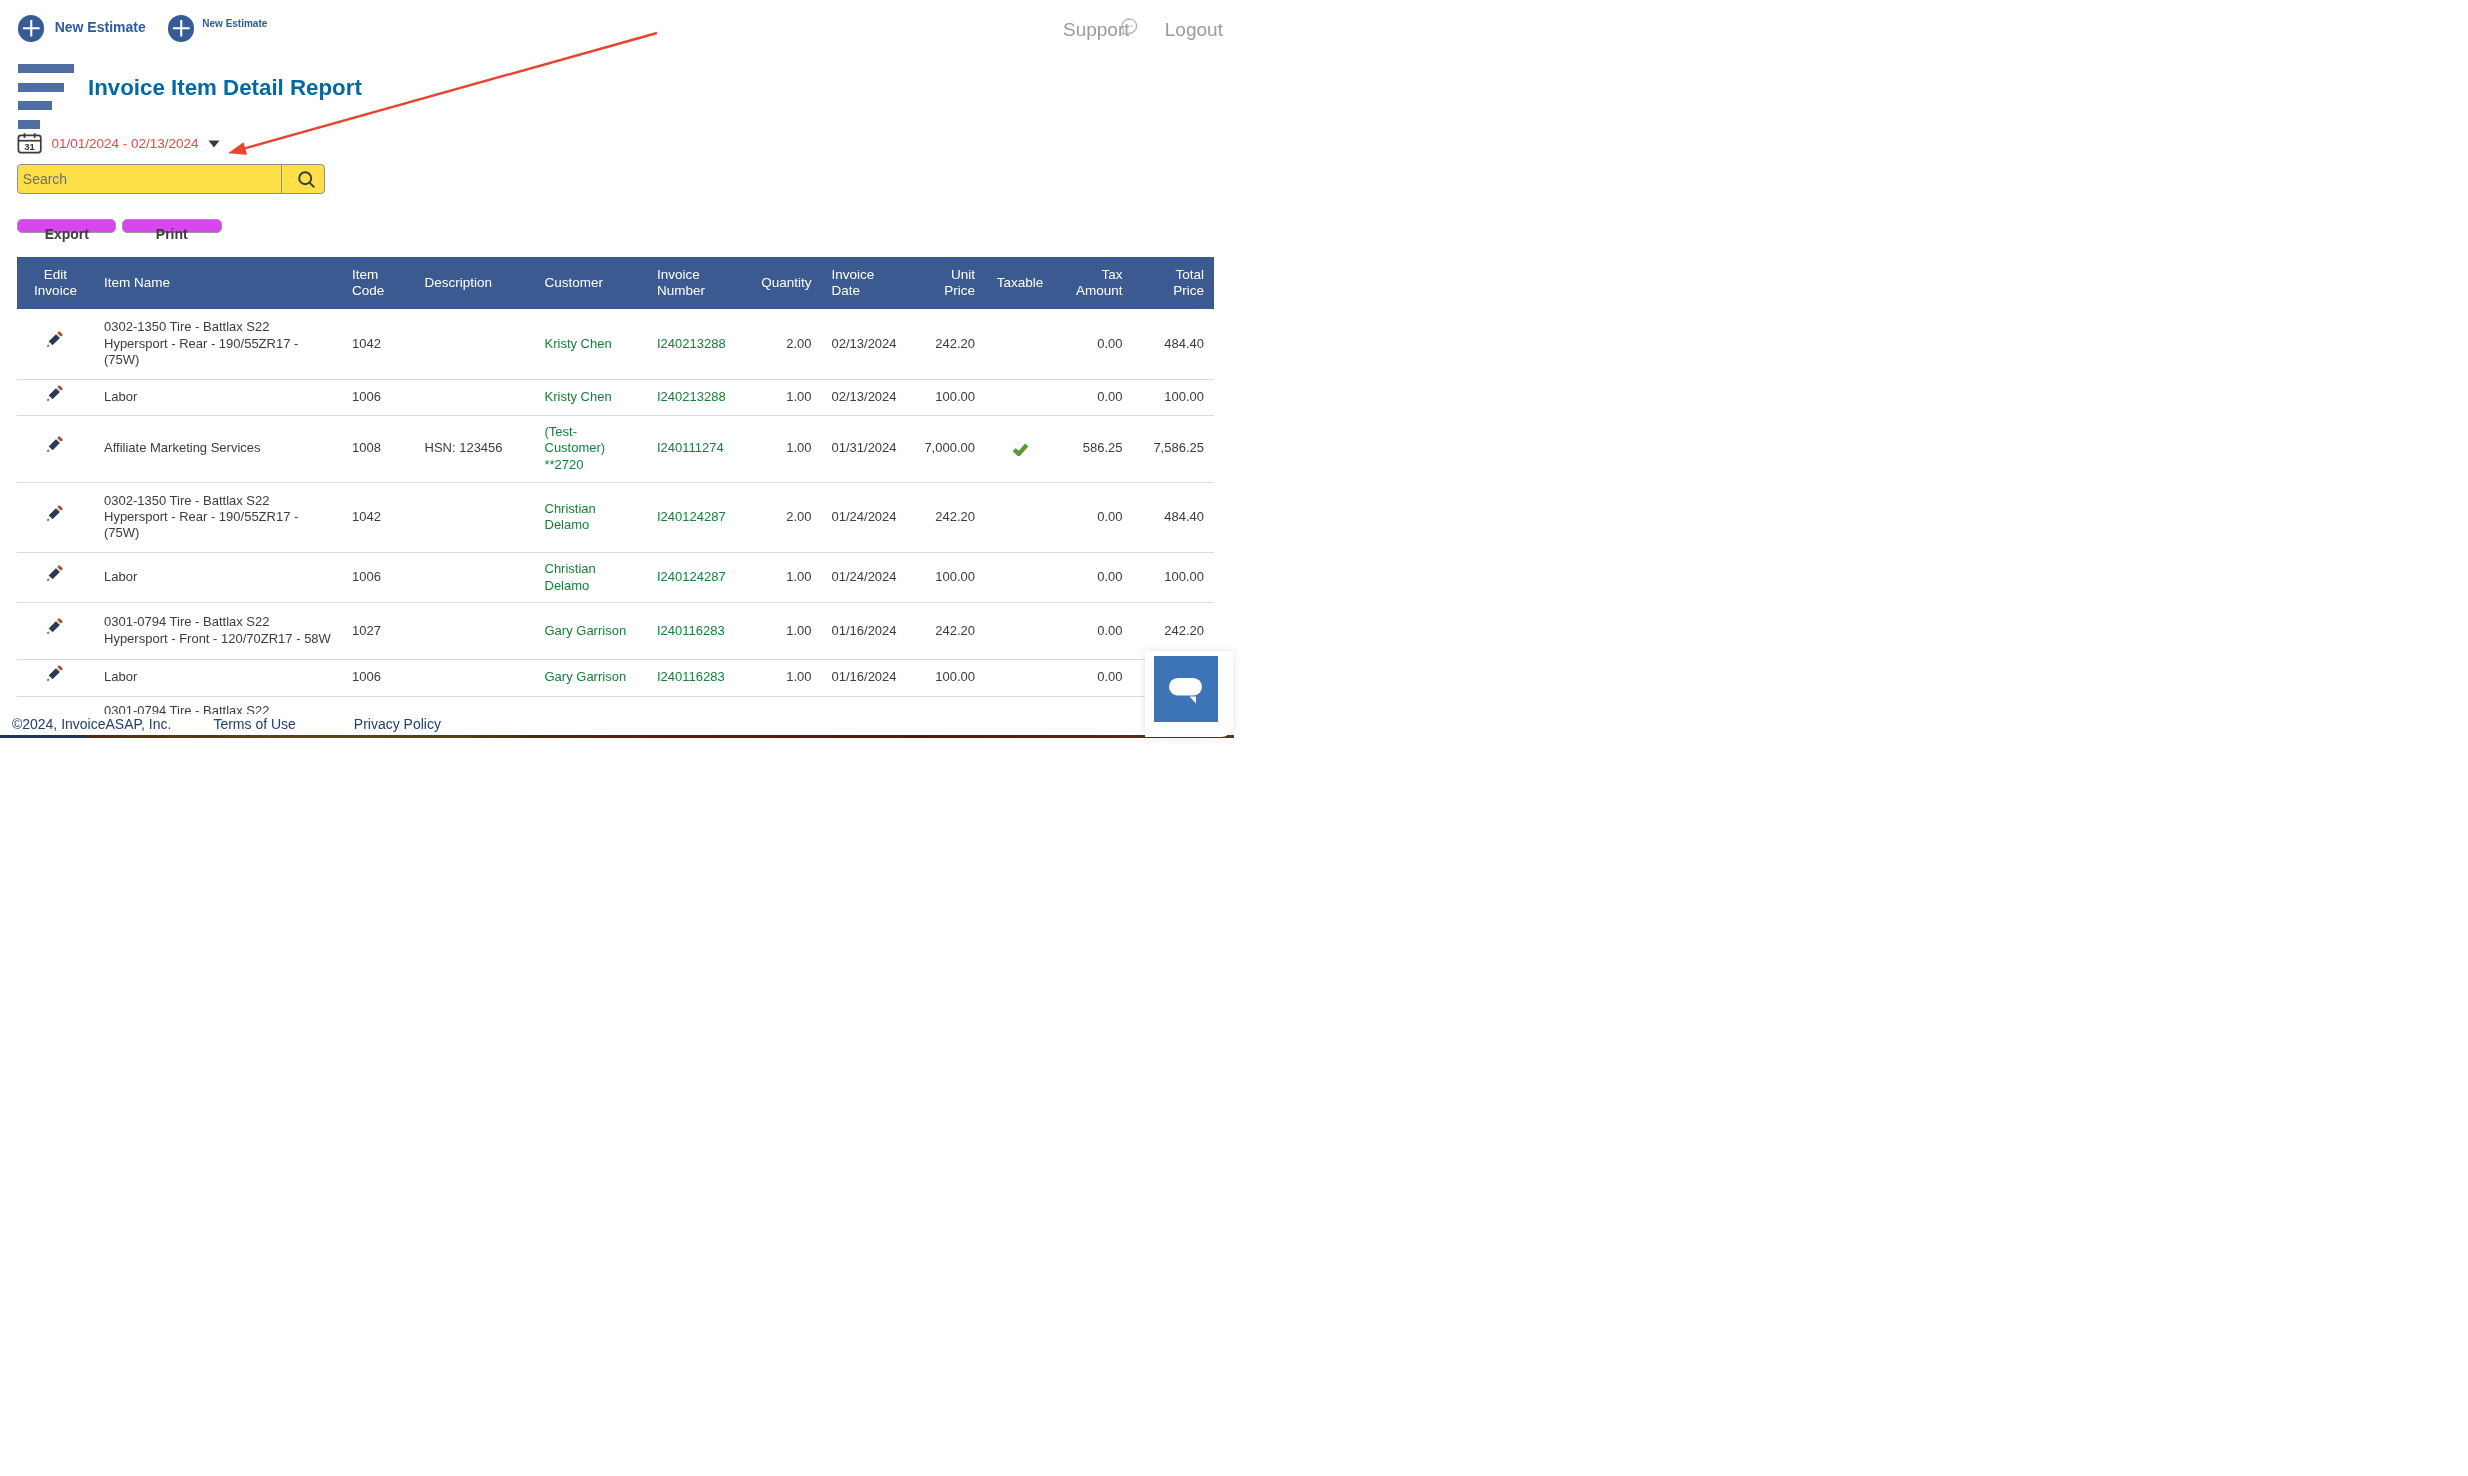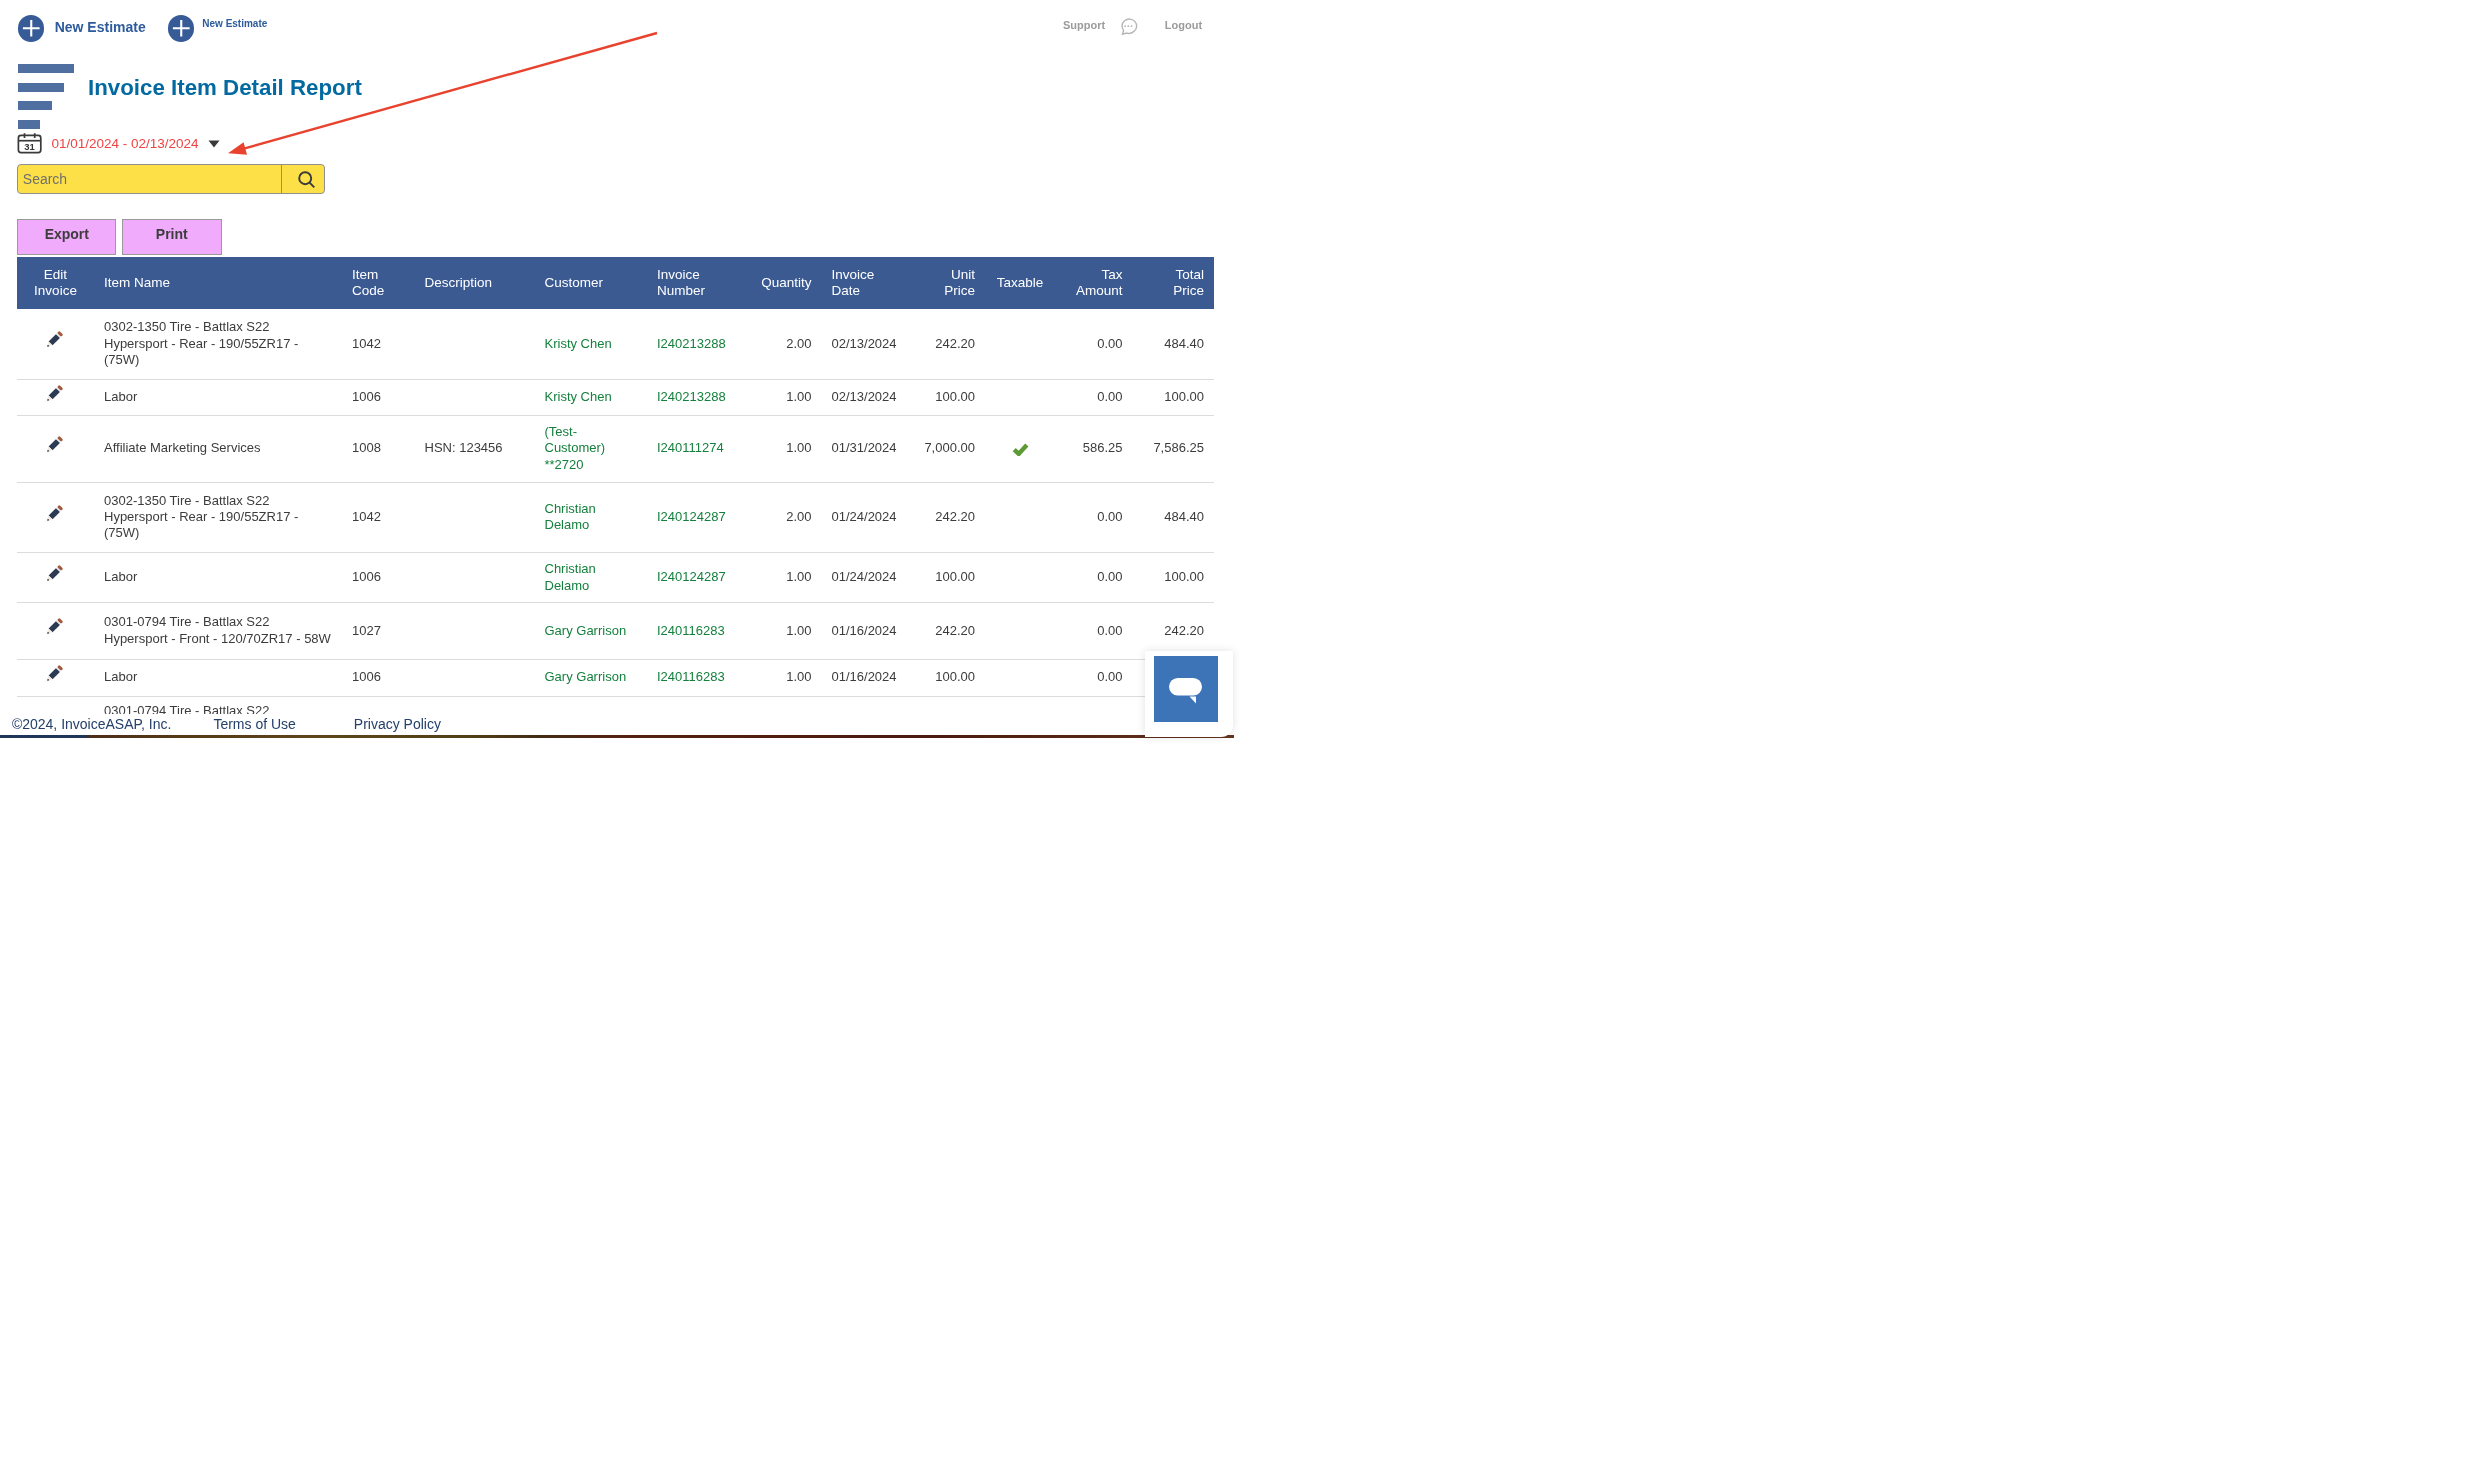--- a/index.html
+++ b/index.html
@@ -2,33 +2,33 @@
 <html><head>
 <meta charset="utf-8">
 <style>
 * { margin:0; padding:0; box-sizing:border-box; }
 html,body { width:1234px; height:738px; overflow:hidden; background:#fff;
   font-family:"Liberation Sans", sans-serif; }
 .abs { position:absolute; }
 
 .plusbtn { position:absolute; width:26.5px; height:26.5px; border-radius:50%; background:#375b97; }
 .toplabel { position:absolute; font-size:14px; font-weight:bold; color:#2d5b9b; }
-.graylabel { position:absolute; font-size:11px; font-weight:bold; color:#9b9b9b; }
+.graylabel { position:absolute; font-size:19px; font-weight:normal; color:#9b9b9b; }
 
 .title { position:absolute; left:88px; top:75.3px; font-size:22.3px; font-weight:bold; color:#0369a1; }
 
 .dateline { position:absolute; left:51.5px; top:136px; font-size:13.5px; color:#ef4444; }
 
 .searchwrap { position:absolute; left:17.3px; top:163.5px; width:307.5px; height:30.5px;
   border:1px solid #8f8f8f; border-radius:4px; background:#fde047; }
 .searchwrap .sep { position:absolute; right:41.5px; top:0; bottom:0; width:1px; background:#8f8f8f; }
 .searchtext { position:absolute; left:4.5px; top:6.5px; font-size:14px; color:#6f6f6f; }
 
-.btn { position:absolute; height:36px; border:1px solid #9a9a9a; border-radius:0;
-  background:#f0abfc; font-size:14px; font-weight:bold; color:#3d3d3d; text-align:center; line-height:28.5px; }
+.btn { position:absolute; height:14px; border:1px solid #9a9a9a; border-radius:5px;
+  background:#d946ef; font-size:14px; font-weight:bold; color:#3d3d3d; text-align:center; line-height:28.5px; }
 
 table { position:absolute; left:17px; top:257px; width:1197px; border-collapse:collapse;
   table-layout:fixed; font-size:13px; color:#3c3c3c; }
 th { background:#3b5a92; color:#fff; font-weight:normal; font-size:13.5px; line-height:16.3px;
   vertical-align:middle; padding:0 10px; }
 td { vertical-align:middle; line-height:16.3px; padding:0 10px; }
 tr.r + tr.r td { border-top:1px solid #dcdcdc; }
 .tl{text-align:left;} .tr{text-align:right;} .tc{text-align:center;}
 a.lnk { color:#15803d; text-decoration:none; }
 

